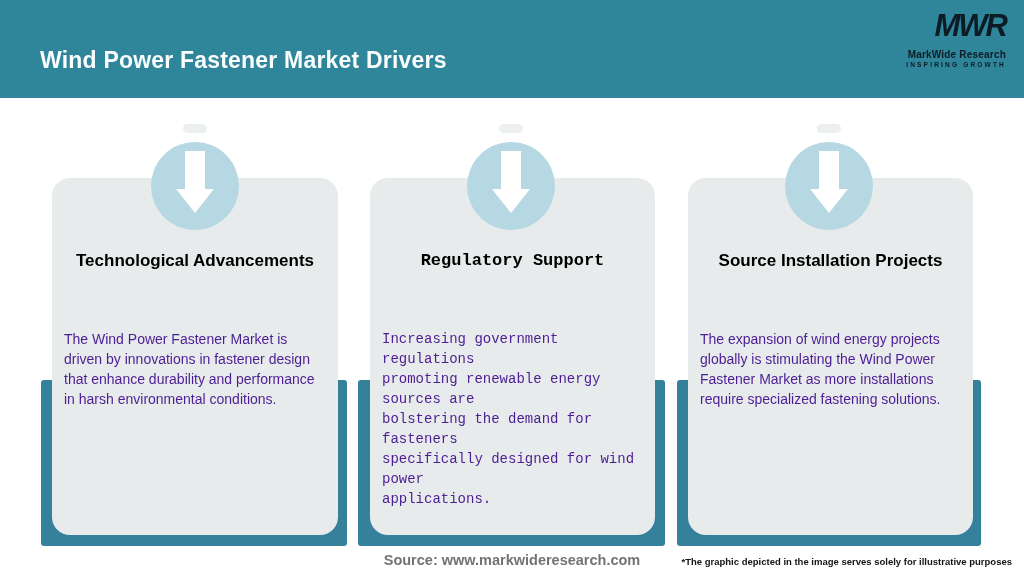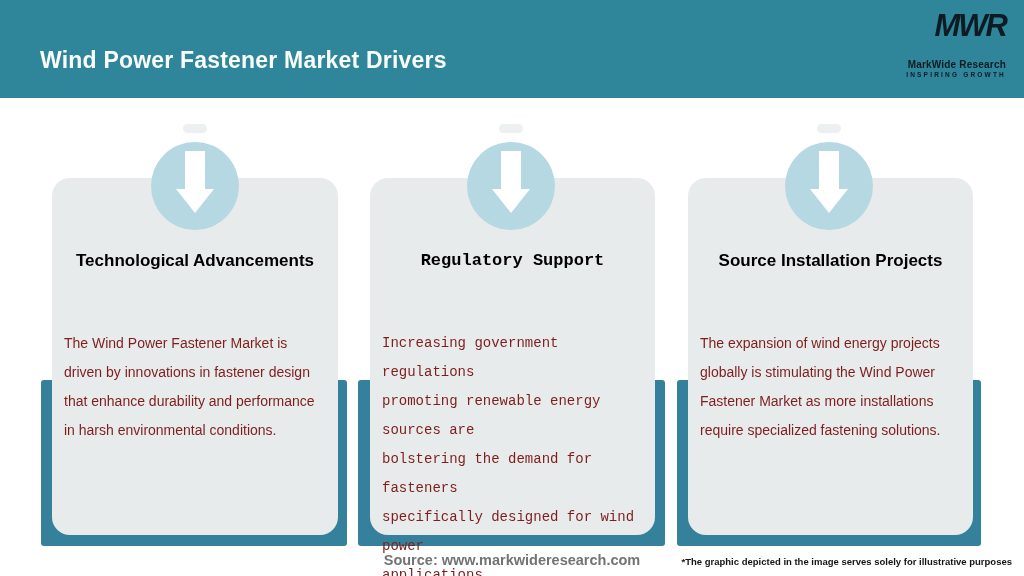--- a/index.html
+++ b/index.html
@@ -40,21 +40,21 @@
     font-size: 31px;
     font-weight: bold;
     font-style: italic;
     letter-spacing: -2px;
     line-height: 30px;
   }
   .logo-name {
     font-size: 10px;
     font-weight: bold;
     letter-spacing: 0.2px;
-    margin-top: 18px;
+    margin-top: 8px;
   }
   .logo-tagline {
     font-size: 6.5px;
     font-weight: bold;
     letter-spacing: 2.2px;
     margin-top: 1px;
   }
 
   
   .band {
@@ -108,22 +108,22 @@
     top: 73px; left: 0; right: 0;
     text-align: center;
     font-size: 17px;
     font-weight: bold;
     color: #000000;
   }
   .card-body {
     position: absolute;
     top: 151px; left: 12px; right: 8px;
     font-size: 14px;
-    line-height: 29px;
-    color: #7f1d1d;
+    line-height: 20px;
+    color: #4c1d95;
     white-space: pre-line;
   }
 
   
   .source {
     position: absolute;
     left: 0; right: 0; top: 552px;
     text-align: center;
     font-size: 14.5px;
     font-weight: bold;

